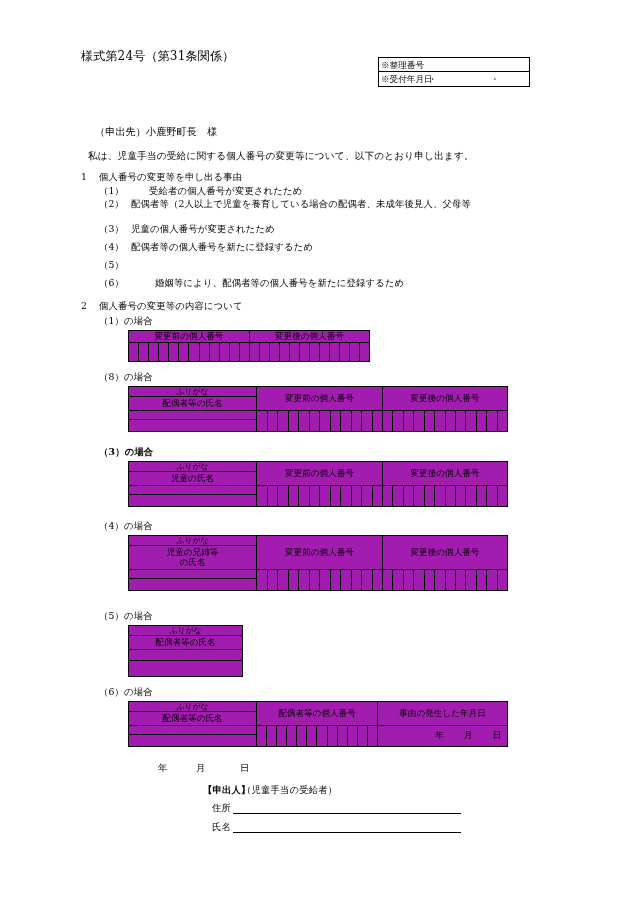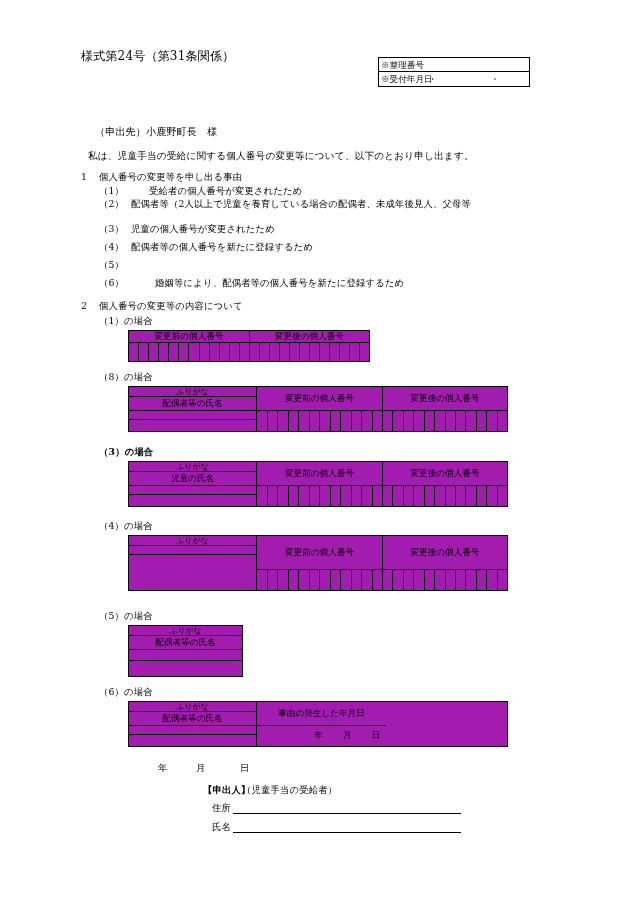--- a/index.html
+++ b/index.html
@@ -337,20 +337,22 @@
         </div>
       </div>
     </div>
   </div>
 
   <div class="t" style="left:99px; top:521px;">（4）の場合</div>
 
   <div class="tbl" style="left:128px; top:535px; width:380px; height:56px;">
     <div class="col name-col" style="width:127px;">
       <div class="furi" style="height:10px;">ふりがな</div>
+      <div class="nm" style="height:24px;">児童の兄姉等
+の氏名</div>
       <div class="blank1" style="height:9px;"></div>
       <div class="blank2" style="flex:1 1 auto;"></div>
     </div>
     <div class="col" style="width:126px;">
       <div class="hdr" style="height:34px;">変更前の個人番号</div>
       <div class="body-area">
         <div class="cells">
           <div class="c"></div>
             <div class="c"></div>
           <div class="c"></div>
@@ -400,20 +402,39 @@
 
   <div class="t" style="left:99px; top:687px;">（6）の場合</div>
 
   <div class="tbl" style="left:128px; top:701px; width:380px; height:46px;">
     <div class="col name-col" style="width:127px;">
       <div class="furi" style="height:10px;">ふりがな</div>
       <div class="nm" style="height:14px;">配偶者等の氏名</div>
       <div class="blank1" style="height:9px;"></div>
       <div class="blank2" style="flex:1 1 auto;"></div>
     </div>
+    <div class="col" style="width:121px;">
+      <div class="hdr" style="height:24px;">配偶者等の個人番号</div>
+      <div class="body-area">
+        <div class="cells">
+          <div class="c"></div>
+            <div class="c"></div>
+          <div class="c"></div>
+            <div class="c"></div>
+          <div class="c"></div>
+            <div class="c"></div>
+          <div class="c"></div>
+            <div class="c"></div>
+          <div class="c"></div>
+            <div class="c"></div>
+          <div class="c"></div>
+            <div class="c"></div>
+        </div>
+      </div>
+    </div>
     <div class="col" style="width:130px;">
       <div class="hdr" style="height:24px;">事由の発生した年月日</div>
       <div class="body-area">
         <div class="date-body">
           <span style="margin-right:20px;">年</span>
           <span style="margin-right:20px;">月</span>
           <span>日</span>
         </div>
       </div>
     </div>

